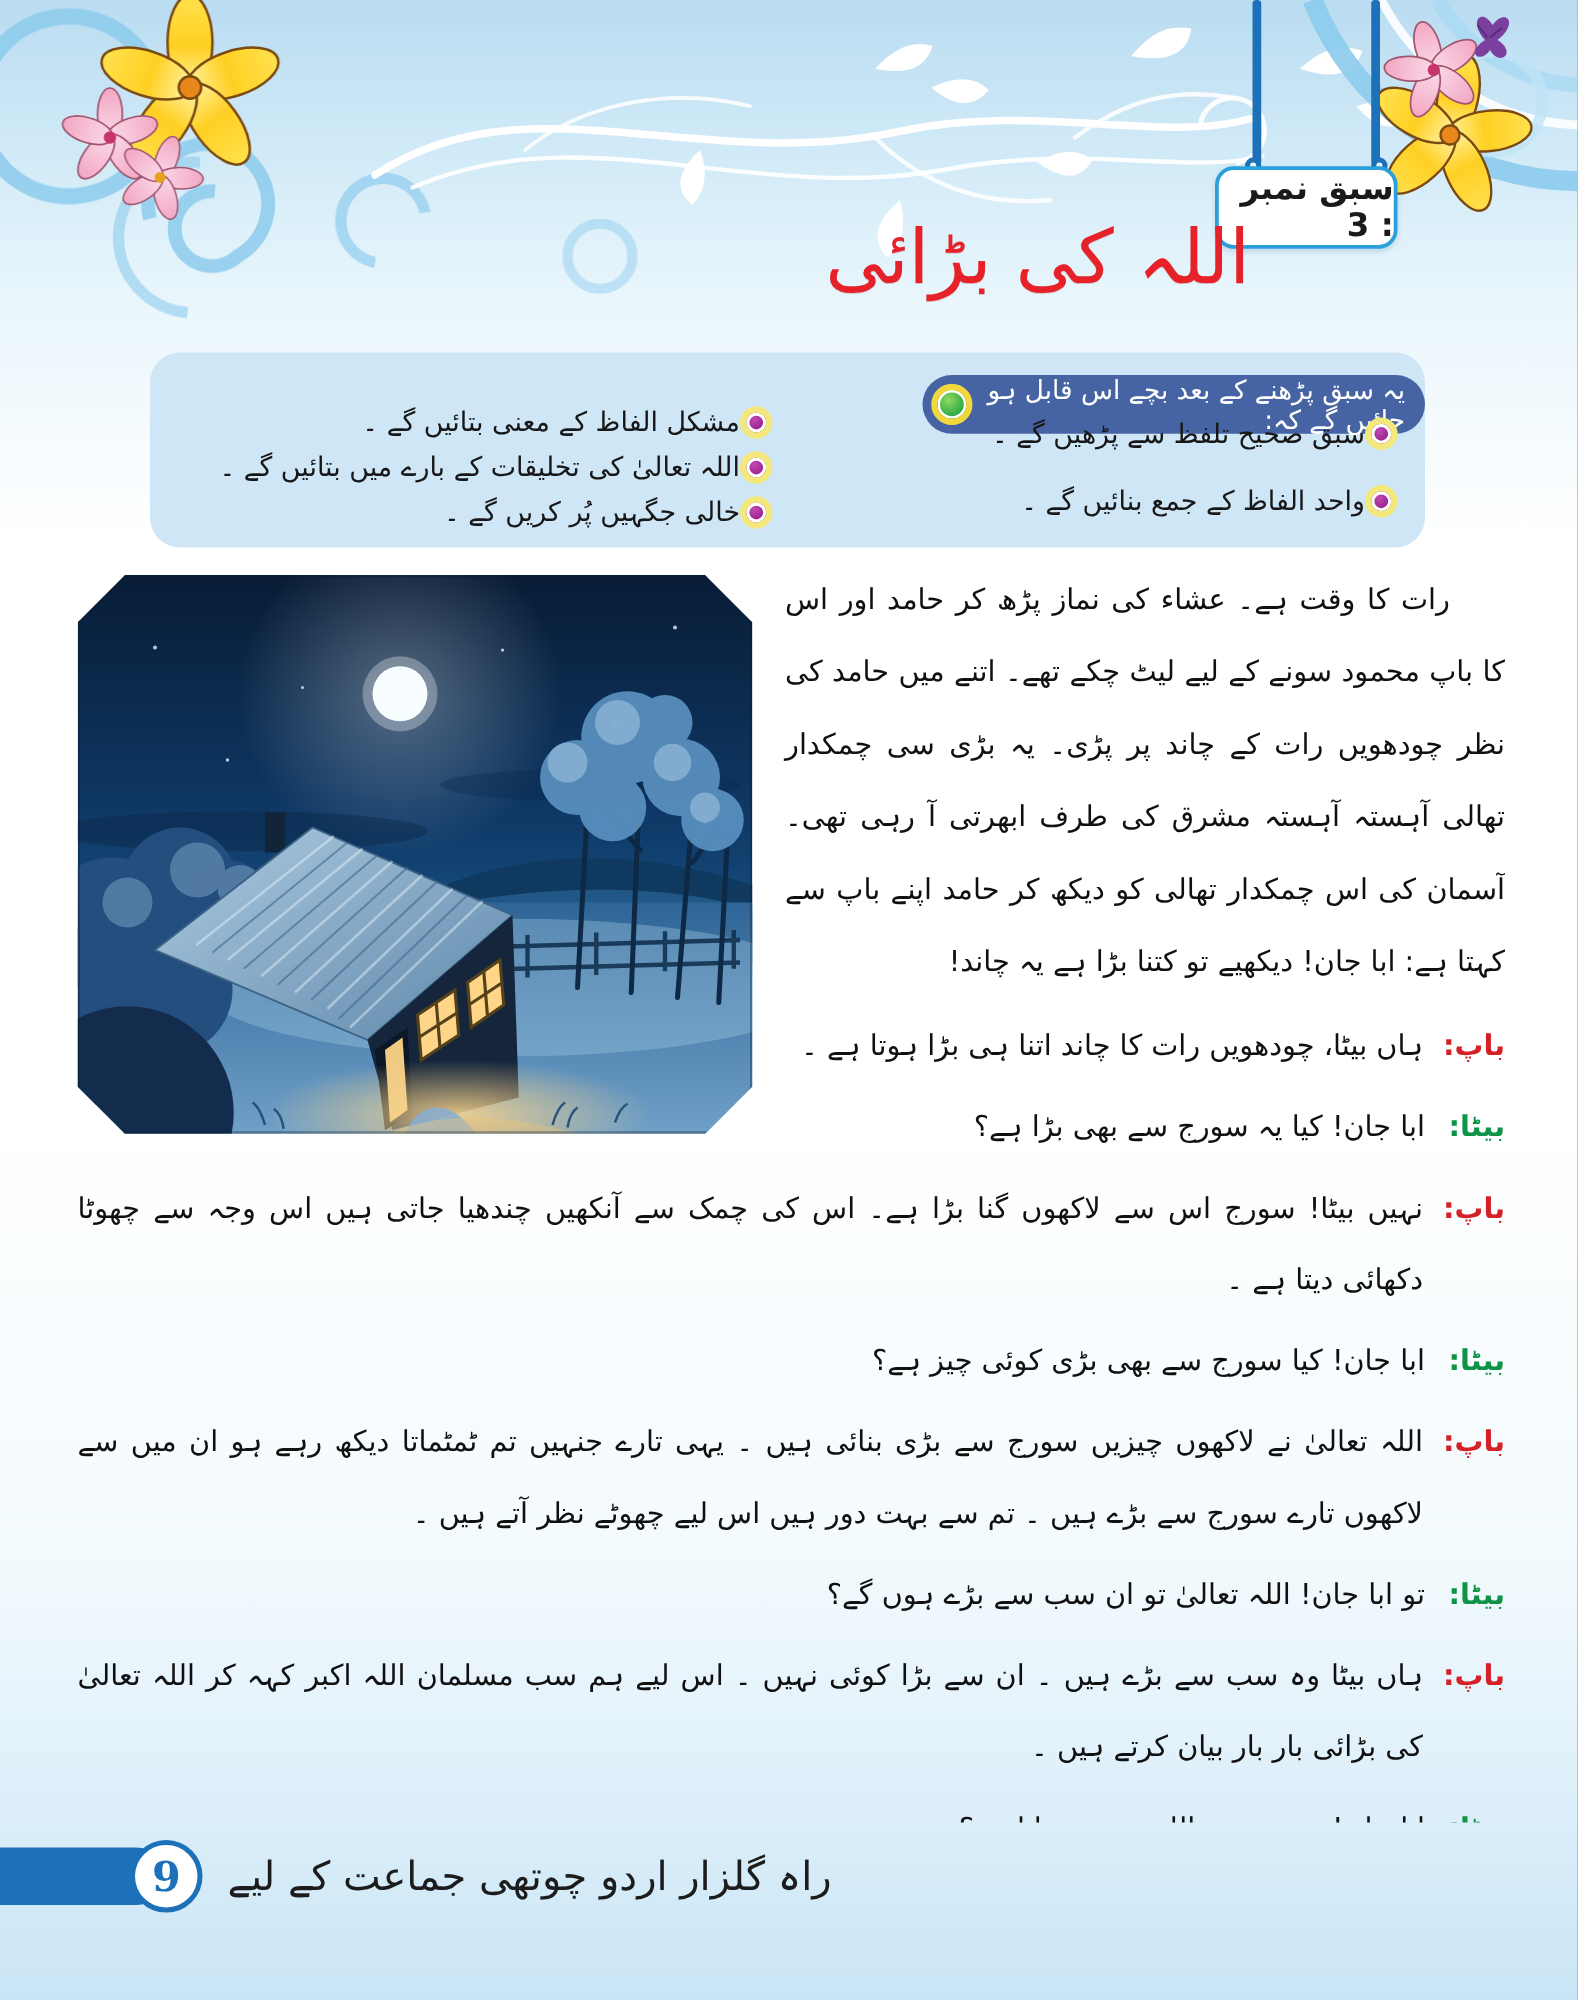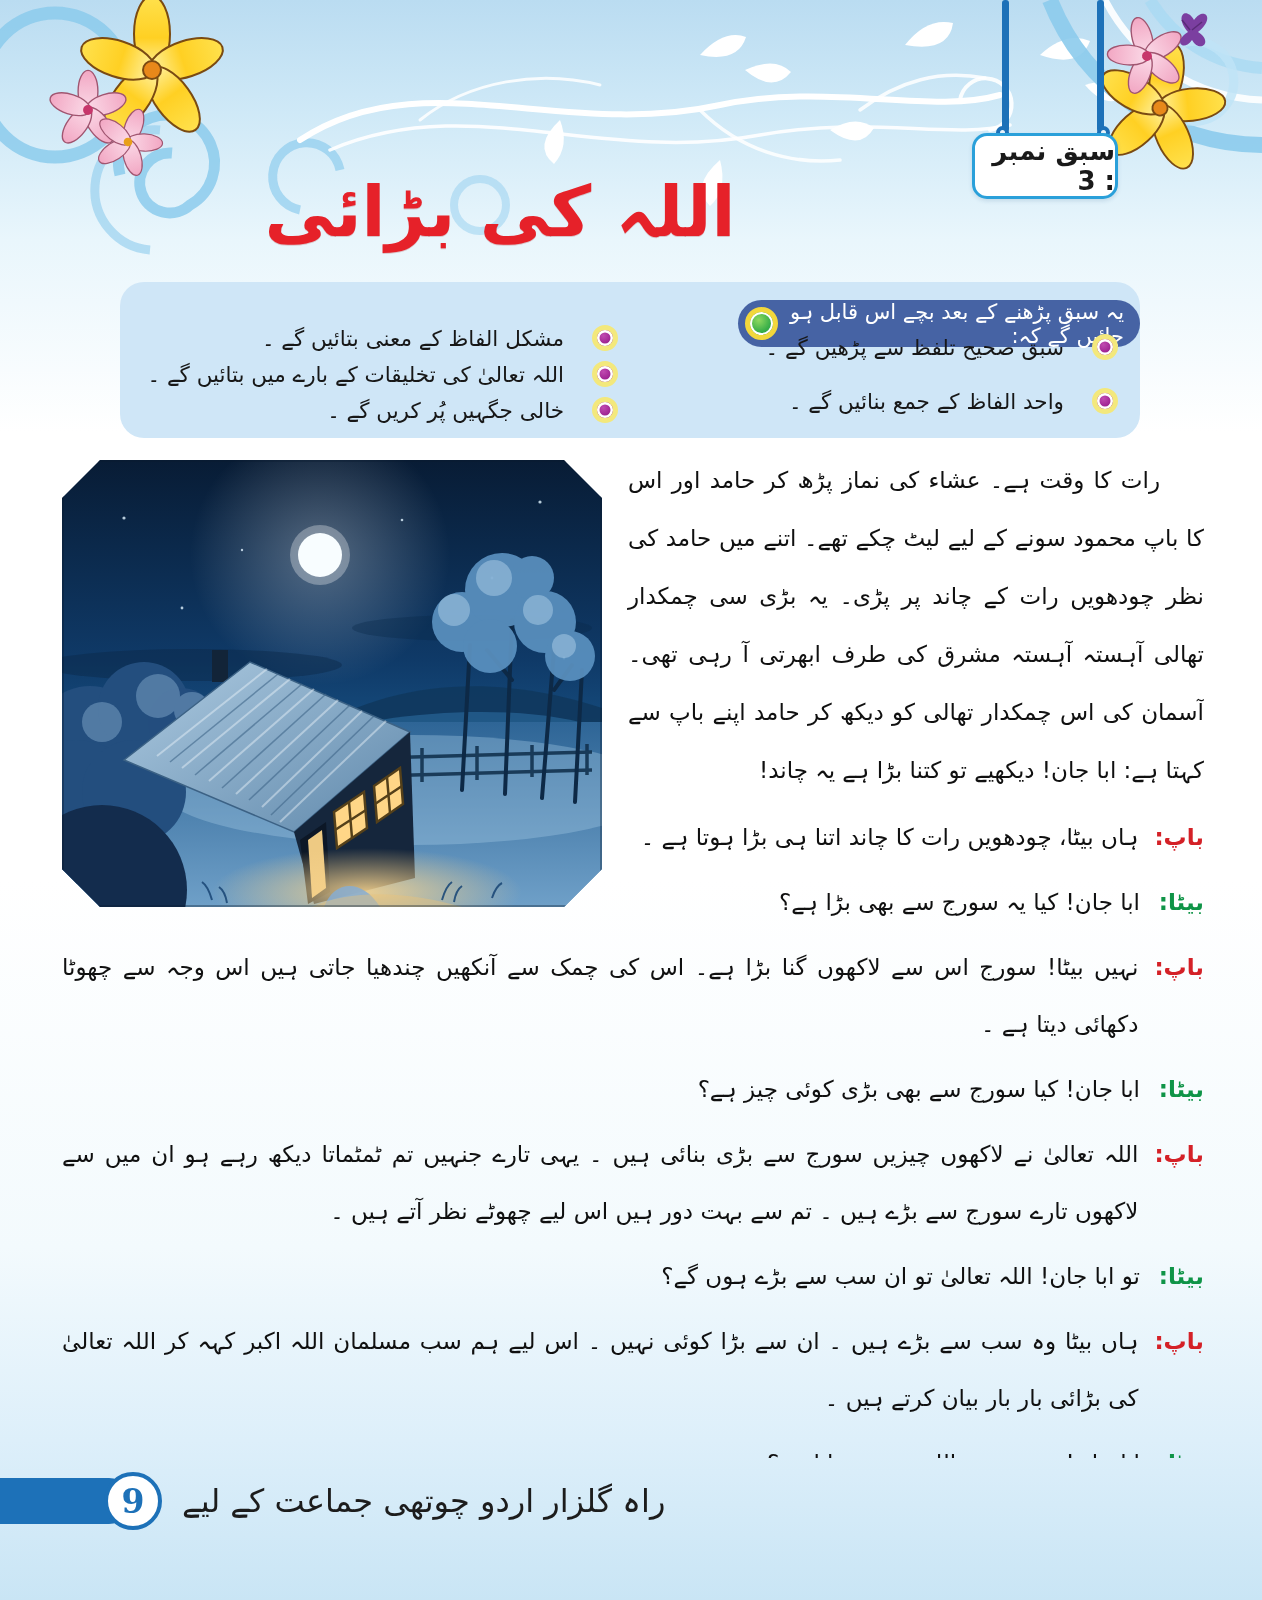--- a/index.html
+++ b/index.html
@@ -17,37 +17,37 @@
   .rope.l { left:30px; } .rope.r { right:14px; }
   .rope-curl { position:absolute; width:13px; height:13px; border:4px solid #1d71b8; border-radius:50%; background:#eaf4fb; top:126px; }
   .rope-curl.l { left:24px; } .rope-curl.r { right:8px; }
   .sign-box {
     position:absolute; top:133px; left:0; width:146px; height:66px; background:#ffffff;
     border:3.5px solid #2aa0da; border-radius:15px; display:flex; align-items:center; justify-content:center;
     direction:rtl; font-size:26px; font-weight:bold; color:#1a1a1a; box-shadow:0 2px 4px rgba(30,80,130,.15);
   }
   
   .title {
-    position:absolute; top:170px; left:0; width:1000px; text-align:center; direction:rtl;
-    color:#e62129; font-size:70px; font-weight:bold; letter-spacing:0; line-height:1.2;
+    position:absolute; top:170px; left:0; width:1000px; direction:rtl;
+    color:#e62129; font-size:60px; font-weight:normal; letter-spacing:0; line-height:1.2;
     text-shadow:0 1px 0 rgba(150,0,0,.2);
   }
   
   .objectives { position:absolute; top:282px; left:120px; width:1020px; height:156px; background:#cfe6f7; border-radius:24px; }
   .obj-pill {
     position:absolute; top:-26px; right:0px; width:402px; height:47px; background:#4663a4;
     border-radius:24px; color:#ffffff; display:flex; direction:rtl; align-items:center; justify-content:space-between;
     padding:0 16px 0 7px; font-size:21px;margin-top:44px;
   }
   .pill-bullet { width:33px; height:33px; border-radius:50%; flex:0 0 33px;
     background:radial-gradient(circle at 38% 35%, #8fd95f 0%, #3bb04a 55%, #178a3a 100%);
     border:5px solid #f2d73c; box-shadow:inset 0 0 0 2px #ffffff; }
   .obj-cols { position:absolute; top:30px; left:0; right:0; bottom:0; display:flex; direction:rtl; padding:8px 22px 10px 22px; gap:24px; }
   .obj-col { flex:1; display:flex; flex-direction:column; justify-content:space-around; }
-  .obj-item { display:flex; direction:rtl; align-items:center; gap:28px; font-size:21.5px; color:#171717; }
+  .obj-item { display:flex; direction:rtl; align-items:center; gap:0; font-size:21.5px; color:#171717; }
   .obj-bullet { width:26px; height:26px; border-radius:50%; flex:0 0 26px; background:radial-gradient(circle at 40% 35%, #c04ab0 0%, #9c2190 60%, #7d156f 100%);
     border:5px solid #f3e87c; box-shadow:inset 0 0 0 2.5px #ffffff; }
   
   .content {
     position:absolute; top:452px; left:62px; right:58px; bottom:142px; overflow:hidden;
     direction:rtl; font-size:23px; color:#101010; text-align:justify;
   }
   .scene { float:left; width:540px; height:447px; margin:8px 26px 12px 0; }
   .scene svg { display:block; width:100%; height:100%; }
   .intro { text-indent:44px; line-height:2.52; }

